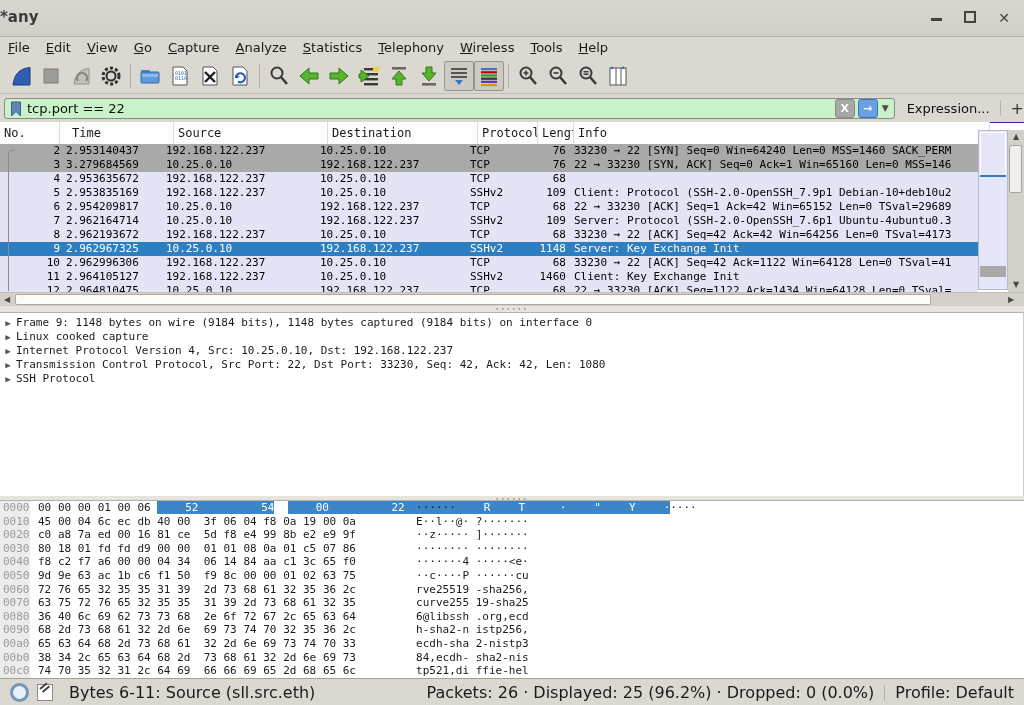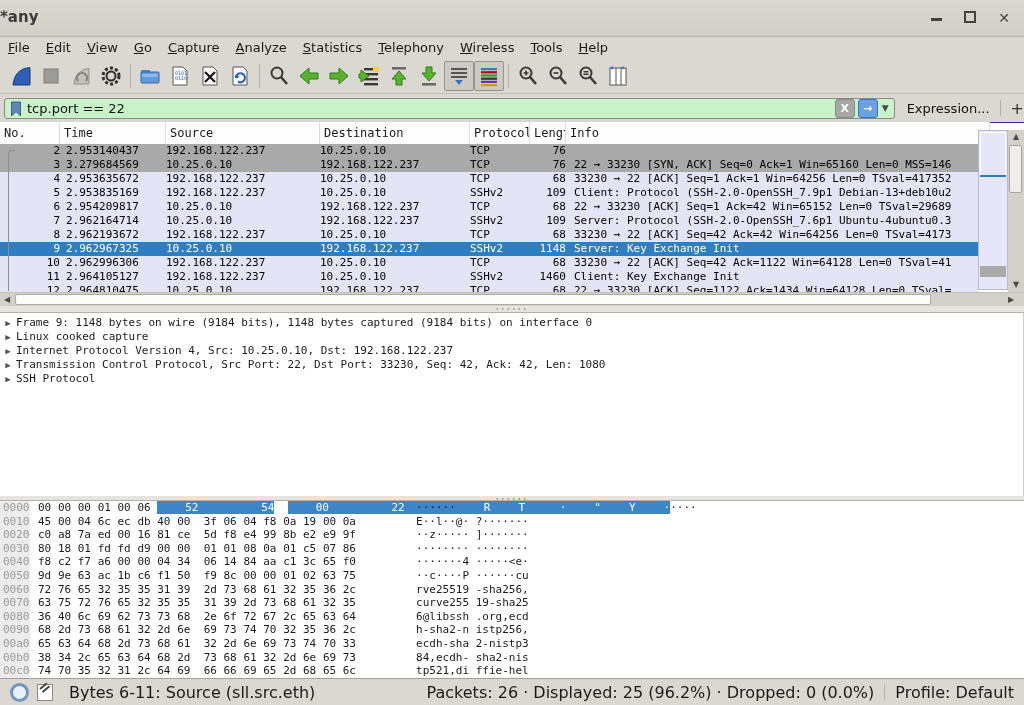--- a/index.html
+++ b/index.html
@@ -274,32 +274,32 @@
       <span class="fi-btn fi-apply">→</span>
       <span class="fi-caret">▼</span>
     </div>
     <span class="expr">Expression...</span>
     <span class="fsep"></span>
     <span class="plus">+</span>
   </div>
 
   <div class="pl-header mono">
       <span class="hcell" style="width: 60px;">No.</span>
-      <span class="hcell" style="width: 106px;">Time</span>
+      <span class="hcell" style="width: 106px; margin-left: 8px;">Time</span>
       <span class="hcell" style="width: 154px;">Source</span>
       <span class="hcell" style="width: 150px;">Destination</span>
       <span class="hcell" style="width: 60px;">Protocol</span>
       <span class="hcell" style="width: 36px;">Length</span>
       <span class="hcell" style="flex: 1 1 0%;">Info</span>
     </div>
   <div class="pl-rows mono">
-      <div class="pl-row gray"><span class="c-no">2</span><span class="c-time">2.953140437</span><span class="c-src">192.168.122.237</span><span class="c-dst">10.25.0.10</span><span class="c-proto">TCP</span><span class="c-len">76</span></div>
+      <div class="pl-row gray"><span class="c-no">2</span><span class="c-time">2.953140437</span><span class="c-src">192.168.122.237</span><span class="c-dst">10.25.0.10</span><span class="c-proto">TCP</span><span class="c-len">76</span><span class="c-info">33230 → 22 [SYN] Seq=0 Win=64240 Len=0 MSS=1460 SACK_PERM</span></div>
       <div class="pl-row gray"><span class="c-no">3</span><span class="c-time">3.279684569</span><span class="c-src">10.25.0.10</span><span class="c-dst">192.168.122.237</span><span class="c-proto">TCP</span><span class="c-len">76</span><span class="c-info">22 → 33230 [SYN, ACK] Seq=0 Ack=1 Win=65160 Len=0 MSS=146</span></div>
-      <div class="pl-row lavender"><span class="c-no">4</span><span class="c-time">2.953635672</span><span class="c-src">192.168.122.237</span><span class="c-dst">10.25.0.10</span><span class="c-proto">TCP</span><span class="c-len">68</span><span class="c-info">33230 → 22 [ACK] Seq=1 Ack=1 Win=64256 Len=0 TSval=417352</span></div>
-      <div class="pl-row lavender"><span class="c-no">5</span><span class="c-time">2.953835169</span><span class="c-src">192.168.122.237</span><span class="c-dst">10.25.0.10</span><span class="c-proto">SSHv2</span><span class="c-len">109</span><span class="c-info">Client: Protocol (SSH-2.0-OpenSSH_7.9p1 Debian-13+deb10u2</span></div>
+      <div class="pl-row lavender"><span class="c-no">4</span><span class="c-time">2.953635672</span><span class="c-src">192.168.122.237</span><span class="c-dst">10.25.0.10</span><span class="c-proto">TCP</span><span class="c-len">68</span></div>
+      <div class="pl-row lavender"><span class="c-no">5</span><span class="c-time">2.953835169</span><span class="c-src">192.168.122.237</span><span class="c-dst">10.25.0.10</span><span class="c-proto">SSHv2</span><span class="c-len">109</span><span class="c-info">Client: Protocol (SSH-2.0-OpenSSH_7.9p1 Debian-10+deb10u2</span></div>
       <div class="pl-row lavender"><span class="c-no">6</span><span class="c-time">2.954209817</span><span class="c-src">10.25.0.10</span><span class="c-dst">192.168.122.237</span><span class="c-proto">TCP</span><span class="c-len">68</span><span class="c-info">22 → 33230 [ACK] Seq=1 Ack=42 Win=65152 Len=0 TSval=29689</span></div>
       <div class="pl-row lavender"><span class="c-no">7</span><span class="c-time">2.962164714</span><span class="c-src">10.25.0.10</span><span class="c-dst">192.168.122.237</span><span class="c-proto">SSHv2</span><span class="c-len">109</span><span class="c-info">Server: Protocol (SSH-2.0-OpenSSH_7.6p1 Ubuntu-4ubuntu0.3</span></div>
       <div class="pl-row lavender"><span class="c-no">8</span><span class="c-time">2.962193672</span><span class="c-src">192.168.122.237</span><span class="c-dst">10.25.0.10</span><span class="c-proto">TCP</span><span class="c-len">68</span><span class="c-info">33230 → 22 [ACK] Seq=42 Ack=42 Win=64256 Len=0 TSval=4173</span></div>
       <div class="pl-row selected"><span class="c-no">9</span><span class="c-time">2.962967325</span><span class="c-src">10.25.0.10</span><span class="c-dst">192.168.122.237</span><span class="c-proto">SSHv2</span><span class="c-len">1148</span><span class="c-info">Server: Key Exchange Init</span></div>
       <div class="pl-row lavender"><span class="c-no">10</span><span class="c-time">2.962996306</span><span class="c-src">192.168.122.237</span><span class="c-dst">10.25.0.10</span><span class="c-proto">TCP</span><span class="c-len">68</span><span class="c-info">33230 → 22 [ACK] Seq=42 Ack=1122 Win=64128 Len=0 TSval=41</span></div>
       <div class="pl-row lavender"><span class="c-no">11</span><span class="c-time">2.964105127</span><span class="c-src">192.168.122.237</span><span class="c-dst">10.25.0.10</span><span class="c-proto">SSHv2</span><span class="c-len">1460</span><span class="c-info">Client: Key Exchange Init</span></div>
       <div class="pl-row lavender"><span class="c-no">12</span><span class="c-time">2.964810475</span><span class="c-src">10.25.0.10</span><span class="c-dst">192.168.122.237</span><span class="c-proto">TCP</span><span class="c-len">68</span><span class="c-info">22 → 33230 [ACK] Seq=1122 Ack=1434 Win=64128 Len=0 TSval=</span></div>
     </div>
   <div class="conv-line"></div>
 

